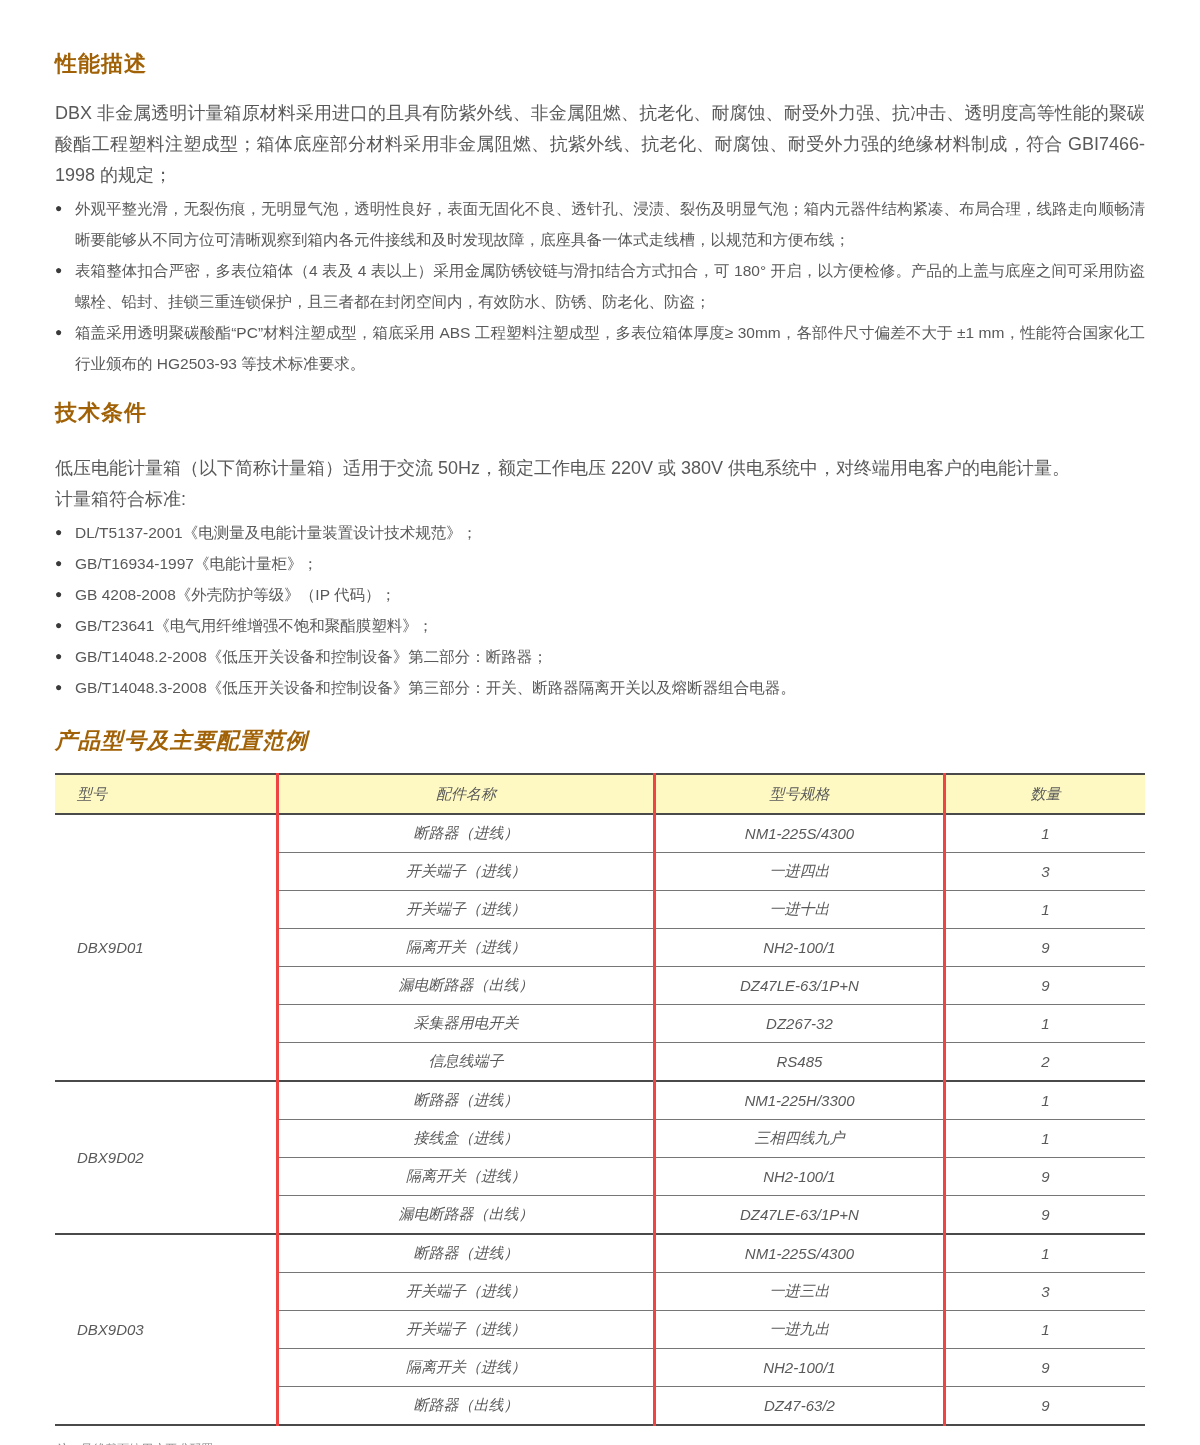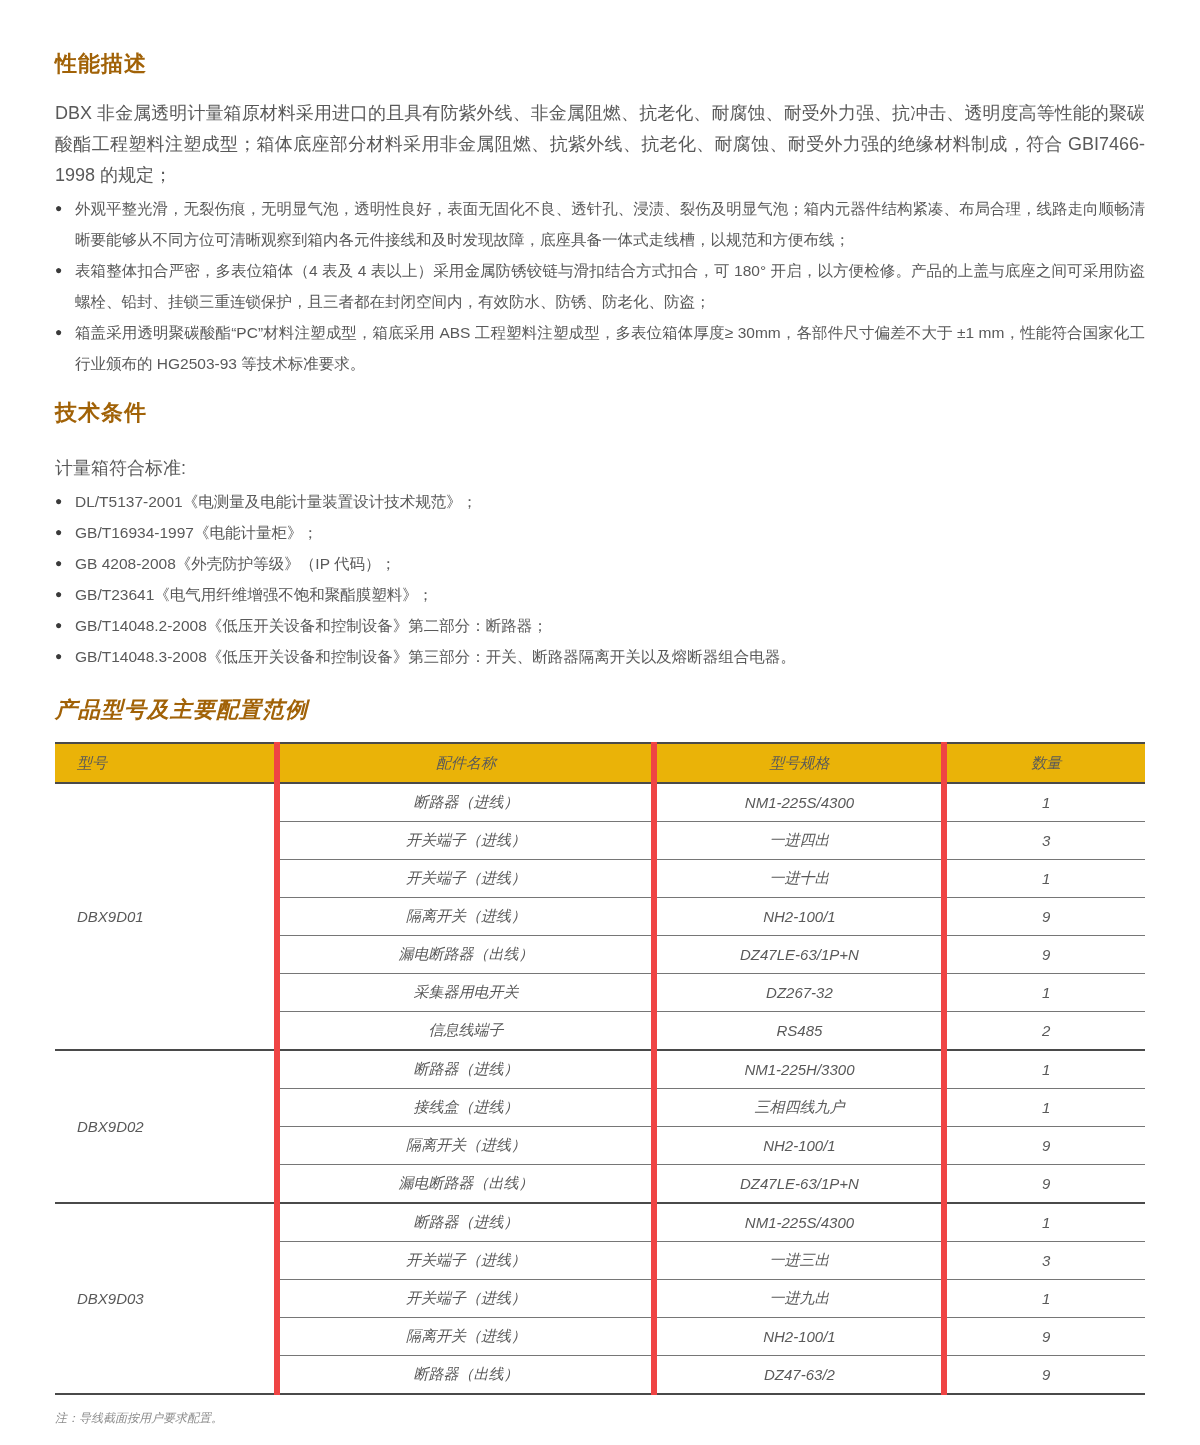--- a/index.html
+++ b/index.html
@@ -38,35 +38,35 @@
   .std .dot{line-height:31px;}
 
   #products{margin-top:24px;font-style:italic;}
   #products .sec-title{margin-bottom:14px;}
 
   table.spec{
     width:100%;border-collapse:collapse;table-layout:fixed;
     margin-top:18px;
   }
   table.spec th{
-    background:#eab308;height:38px;
+    background:#fef9c3;height:38px;
     font-size:15px;font-weight:400;color:#595959;
     text-align:center;
     border-top:2px solid #4a4a4a;border-bottom:2px solid #4a4a4a;
     padding:0;
   }
   table.spec th.model-h{text-align:left;padding-left:22px;}
   table.spec td{
     height:37px;font-size:15px;color:#595959;text-align:center;
     padding:0;border-top:1px solid #767676;
   }
   table.spec td.model{
     text-align:left;padding-left:22px;vertical-align:middle;
   }
-  table.spec .bl{border-left:6px solid #ef4444;}
+  table.spec .bl{border-left:3px solid #ef4444;}
   table.spec .gs{border-top:2px solid #4a4a4a;}
   table.spec .last{border-bottom:2px solid #4a4a4a;}
 
   .note{
     margin-top:15px;font-size:12px;line-height:17px;color:#8c8c8c;
   }
 </style>
 </head>
 <body>
 
@@ -86,20 +86,21 @@
       </p>
       <p class="bullet">
         <span class="dot">●</span>
         <span>箱盖采用透明聚碳酸酯“PC”材料注塑成型，箱底采用 ABS 工程塑料注塑成型，多表位箱体厚度≥ 30mm，各部件尺寸偏差不大于 ±1 mm，性能符合国家化工行业颁布的 HG2503-93 等技术标准要求。</span>
       </p>
     </div>
   </section>
 
   <section id="tech">
     <h1 class="sec-title">技术条件</h1>
+    <p class="para">低压电能计量箱（以下简称计量箱）适用于交流 50Hz，额定工作电压 220V 或 380V 供电系统中，对终端用电客户的电能计量。</p>
     <p class="para">计量箱符合标准:</p>
     <div class="standards">
       <p class="std">
         <span class="dot">●</span>
         <span>DL/T5137-2001《电测量及电能计量装置设计技术规范》；</span>
       </p>
       <p class="std">
         <span class="dot">●</span>
         <span>GB/T16934-1997《电能计量柜》；</span>
       </p>

